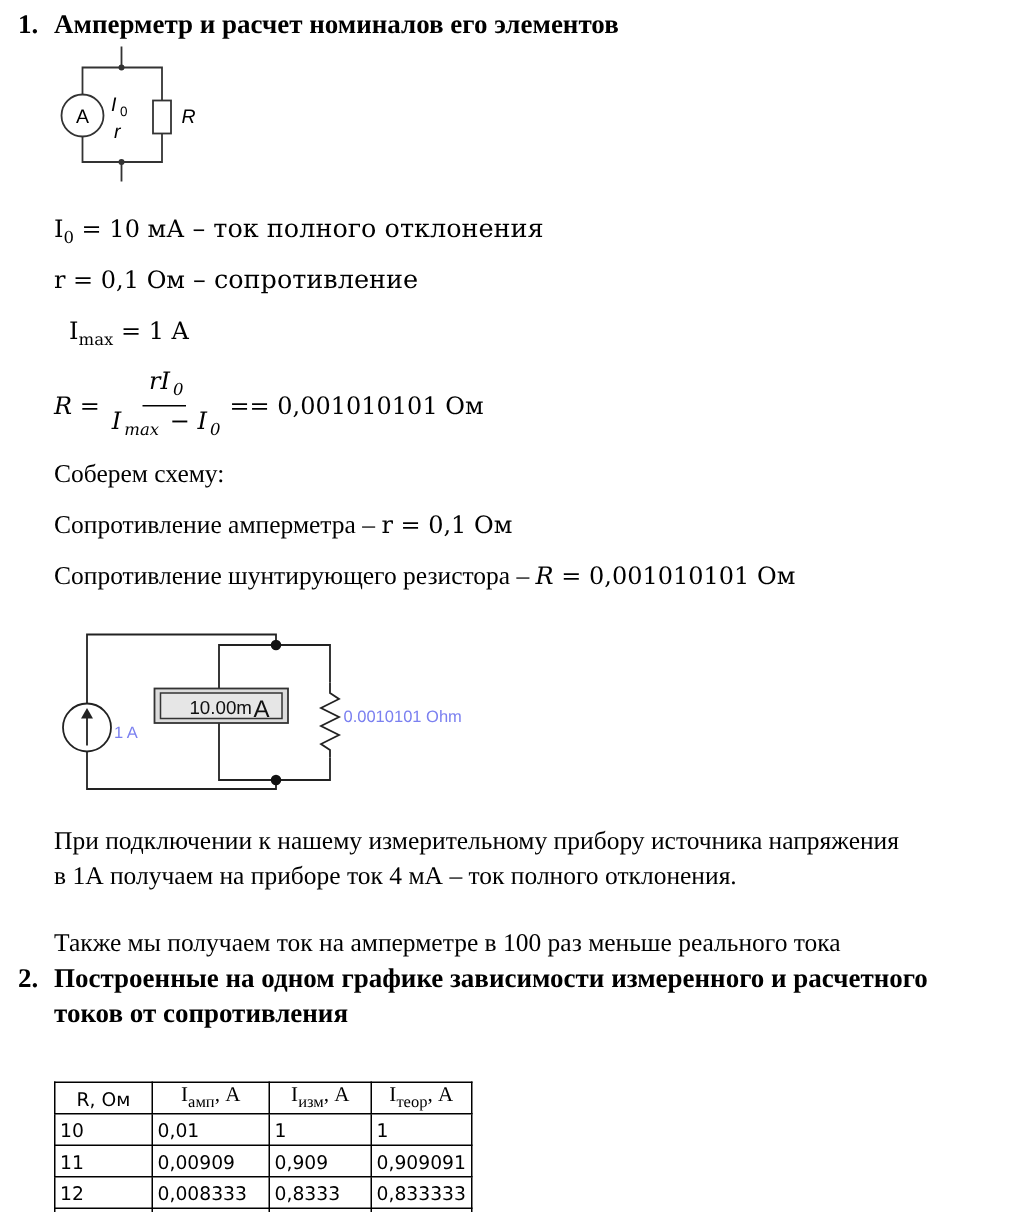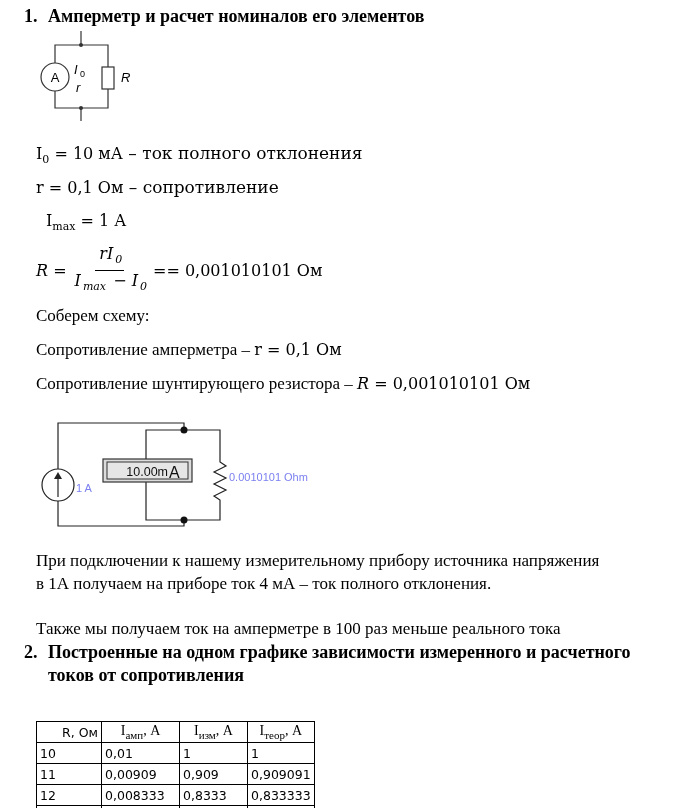--- a/index.html
+++ b/index.html
@@ -1,31 +1,31 @@
 <!DOCTYPE html>
 <html><head>
 <meta charset="utf-8">
 <style>
   html,body{margin:0;padding:0;background:#fff;}
   body{width:689px;height:808px;position:relative;overflow:hidden;color:#000;
        font-family:"Liberation Serif","DejaVu Serif",serif;}
   .abs{position:absolute;white-space:nowrap;}
-  .h{font-weight:bold;font-size:18px;margin-left:12px;}
+  .h{font-weight:bold;font-size:18px;}
   .num{display:inline-block;width:24px;}
   .t{font-size:17px;}
   .m{font-family:"DejaVu Serif","Liberation Serif",serif;font-size:16px;}
   .i{font-style:italic;}
   sub{font-size:11px;vertical-align:-4px;}
   .frac{display:inline-flex;flex-direction:column;align-items:center;vertical-align:middle;margin:0 4px;}
   .frac span{line-height:20px;padding:0 2px;}
   .frac .top{border-bottom:1px solid #000;}
   table{border-collapse:collapse;position:absolute;left:36px;top:721px;
         font-family:"DejaVu Sans","Liberation Sans",sans-serif;font-size:12.5px;}
   td{border:1px solid #000;height:20px;padding:0 3px;text-align:left;}
-  td.hd{text-align:right;margin-top:12px;}
+  td.hd{text-align:center;margin-top:12px;}
   td.hds{text-align:center;font-family:"Liberation Serif",serif;font-size:14px;}
   svg text{font-family:"Liberation Sans","DejaVu Sans",sans-serif;}
 </style>
 </head>
 <body>
 
 <div class="abs h" style="left:12px;top:6px;">
   <span class="num">1.</span><span>Амперметр и расчет номиналов его элементов</span>
 </div>
 

